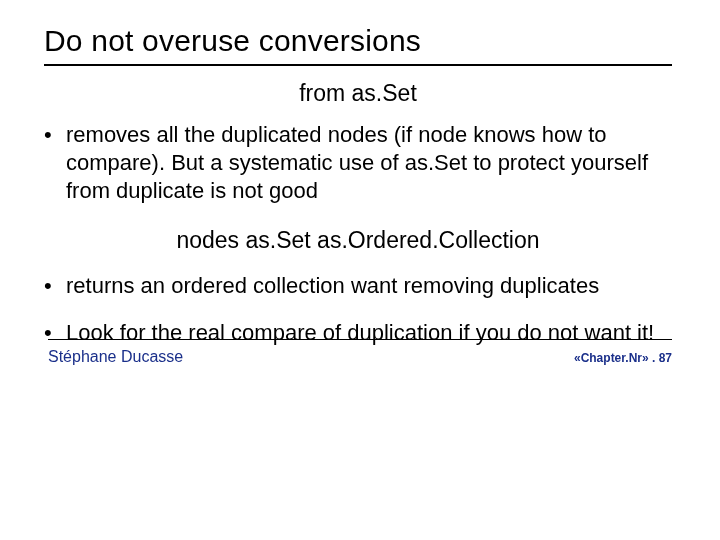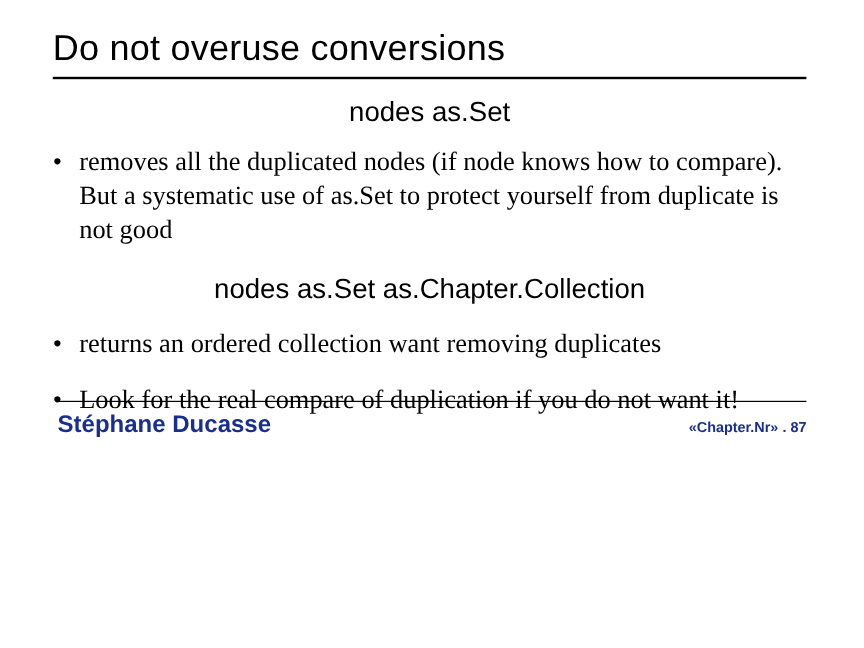--- a/index.html
+++ b/index.html
@@ -34,21 +34,20 @@
     text-align: center;
     margin: 8px 0 14px 0;
   }
   .code-line.wide {
     margin: 22px 0 18px 0;
   }
   ul.bullets {
     list-style: none;
     padding: 0;
     margin: 0;
-    font-family: Liberation Serif, serif;
   }
   ul.bullets > li {
     position: relative;
     padding-left: 22px;
     font-size: 22px;
     line-height: 1.28;
     margin: 0 0 18px 0;
   }
   ul.bullets > li::before {
     content: "•";
@@ -68,43 +67,43 @@
     border-top: 1px solid #000;
     margin: 0 0 8px 0;
   }
   .footer-row {
     display: flex;
     justify-content: space-between;
     align-items: baseline;
     color: #1a2f8a;
   }
   .footer-left {
-    font-size: 20px;
-    font-weight: 700;
+    font-size: 16px;
+    font-weight: 400;
   }
   .footer-right {
     font-size: 12px;
     font-weight: 700;
   }
 </style>
 </head>
 <body>
 
 <div class="slide">
 
   <h1 class="title">Do not overuse conversions</h1>
   <hr class="title-rule">
 
-  <div class="code-line">nodes as.Set</div>
+  <div class="code-line">from as.Set</div>
 
   <ul class="bullets">
     <li>removes all the duplicated nodes (if node knows how to compare). But a systematic use of as.Set to protect yourself from duplicate is not good</li>
   </ul>
 
-  <div class="code-line wide">nodes as.Set as.Chapter.Collection</div>
+  <div class="code-line wide">nodes as.Set as.Ordered.Collection</div>
 
   <ul class="bullets">
     <li>returns an ordered collection want removing duplicates</li>
     <li>Look for the real compare of duplication if you do not want it!</li>
   </ul>
 
   <div class="footer">
     <hr class="footer-rule">
     <div class="footer-row">
       <span class="footer-left">Stéphane Ducasse</span>

